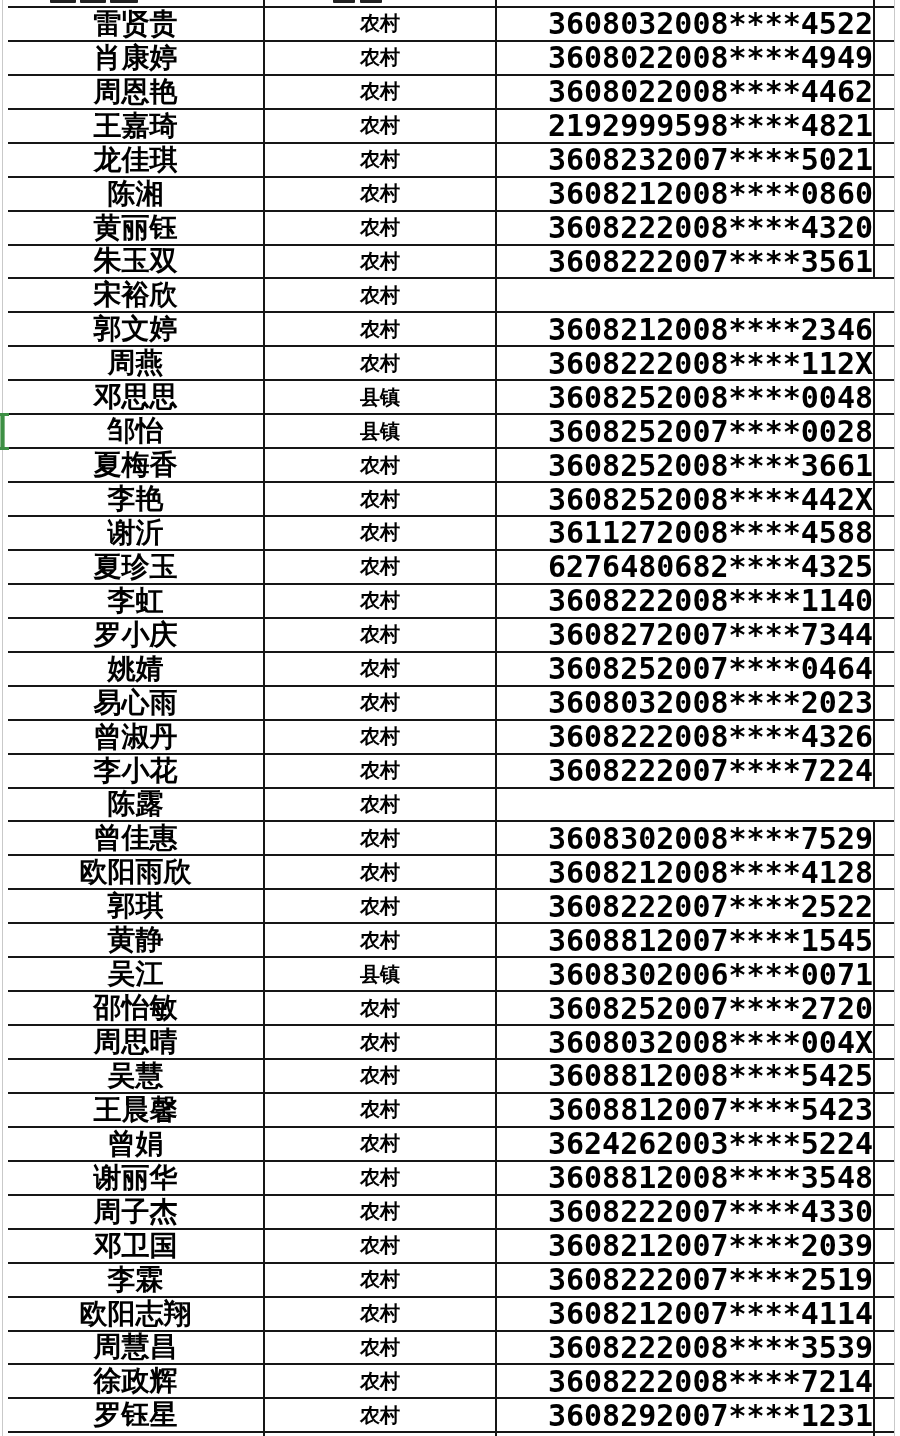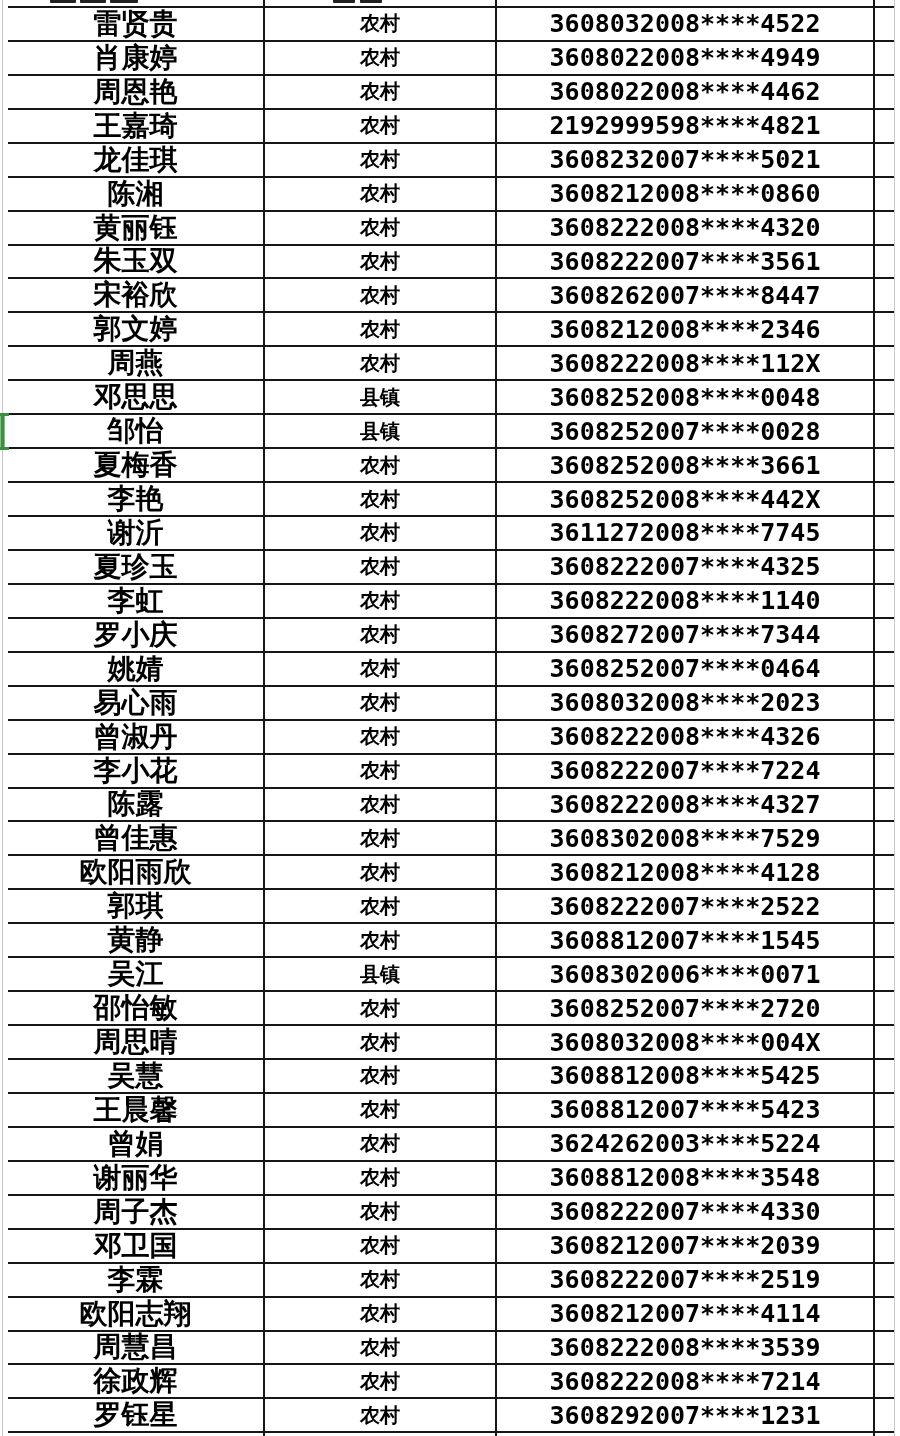--- a/index.html
+++ b/index.html
@@ -19,21 +19,21 @@
   .vline{position:absolute;top:0;bottom:0;width:1px;background:var(--faint);}
   .vline.left{left:2px;}
   .vline.right{left:894px;}
 
   
   .sheet{position:absolute;left:8px;top:-26px;width:886px;}
   .row{display:flex;height:33.95px;border-bottom:2.5px solid var(--grid);background:#fff;}
   .cell{display:flex;align-items:center;justify-content:center;overflow:hidden;color:#000;}
   .cell.c-name{width:257px;border-right:2.5px solid var(--grid);font-weight:bold;font-size:28px;letter-spacing:0px;}
   .cell.c-type{width:232px;border-right:2.5px solid var(--grid);font-weight:bold;font-size:20px;}
-  .cell.c-id{width:378px;border-right:2.5px solid var(--grid);font-family:"DejaVu Sans Mono",monospace;font-weight:bold;font-size:25px;letter-spacing:0px;white-space:nowrap;}
+  .cell.c-id{width:378px;border-right:2.5px solid var(--grid);font-family:"DejaVu Sans Mono",monospace;font-weight:bold;font-size:30px;letter-spacing:0px;white-space:nowrap;justify-content:flex-end;}
   .cell.c-extra{flex:1;}
 
   
   .row.partial{position:relative;}
   .row.partial .smudge{position:absolute;bottom:3px;height:4.5px;background:#222;border-radius:1px;}
 
   
   .row.filler{height:12px;border-bottom:none;}
 
   
@@ -161,23 +161,20 @@
           </div>
     <div class="cell c-extra"></div>
   </div>
         <div class="row">
     <div class="cell c-name">
             <span>宋裕欣</span>
           </div>
     <div class="cell c-type">
             <span>农村</span>
           </div>
-    <div class="cell c-id">
-            <span>3608262007****8447</span>
-          </div>
     <div class="cell c-extra"></div>
   </div>
         <div class="row">
     <div class="cell c-name">
             <span>郭文婷</span>
           </div>
     <div class="cell c-type">
             <span>农村</span>
           </div>
     <div class="cell c-id">
@@ -246,33 +243,33 @@
     <div class="cell c-extra"></div>
   </div>
         <div class="row">
     <div class="cell c-name">
             <span>谢沂</span>
           </div>
     <div class="cell c-type">
             <span>农村</span>
           </div>
     <div class="cell c-id">
-            <span>3611272008****7745</span>
+            <span>3611272008****4588</span>
           </div>
     <div class="cell c-extra"></div>
   </div>
         <div class="row">
     <div class="cell c-name">
             <span>夏珍玉</span>
           </div>
     <div class="cell c-type">
             <span>农村</span>
           </div>
     <div class="cell c-id">
-            <span>3608222007****4325</span>
+            <span>6276480682****4325</span>
           </div>
     <div class="cell c-extra"></div>
   </div>
         <div class="row">
     <div class="cell c-name">
             <span>李虹</span>
           </div>
     <div class="cell c-type">
             <span>农村</span>
           </div>
@@ -340,23 +337,20 @@
             <span>3608222007****7224</span>
           </div>
     <div class="cell c-extra"></div>
   </div>
         <div class="row">
     <div class="cell c-name">
             <span>陈露</span>
           </div>
     <div class="cell c-type">
             <span>农村</span>
-          </div>
-    <div class="cell c-id">
-            <span>3608222008****4327</span>
           </div>
     <div class="cell c-extra"></div>
   </div>
         <div class="row">
     <div class="cell c-name">
             <span>曾佳惠</span>
           </div>
     <div class="cell c-type">
             <span>农村</span>
           </div>

